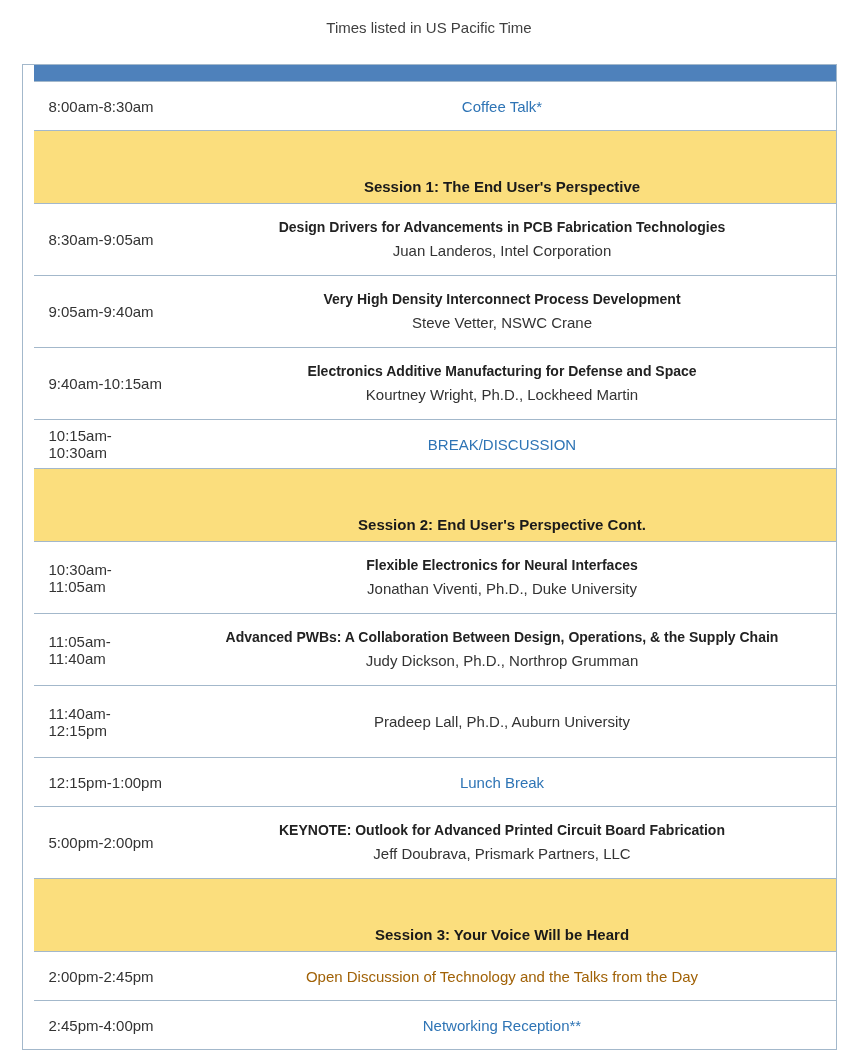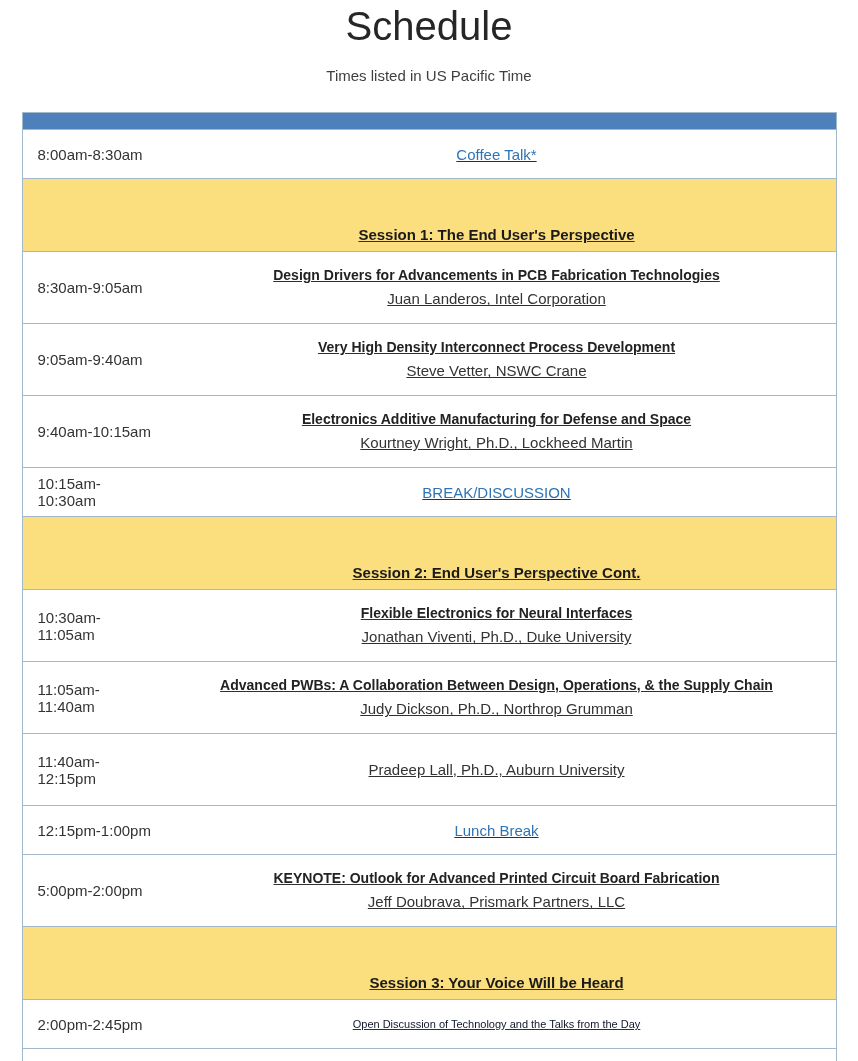--- a/index.html
+++ b/index.html
@@ -31,20 +31,21 @@
     margin:16px 0 15px 0;
     font-size:15px;
     line-height:20px;
     color:#3f3f3f;
   }
   .schedule-table{
     width:815px;
     margin:26px auto 0 auto;
     border:1px solid var(--border);
     background:#ffffff;
+    padding-left:11px;
   }
   .table-header-bar{
     height:16px;
     background:var(--header-bar);
   }
   .row{
     display:flex;
     border-top:1px solid var(--border);
     background:#ffffff;
   }
@@ -60,21 +61,20 @@
     color:#333333;
   }
   .cell-event{
     flex:1;
     display:flex;
     flex-direction:column;
     justify-content:center;
     align-items:center;
     text-align:center;
     padding:8px 10px;
-    text-decoration:underline;
   }
   .talk-title{
     font-weight:700;
     font-size:14px;
     line-height:1.6;
     color:#222222;
   }
   .talk-speaker{
     font-size:15px;
     line-height:1.5;
@@ -87,29 +87,28 @@
     color:#1a1a1a;
     margin-top:39px;
   }
   .event-link{
     font-size:15px;
     color:var(--link);
     text-decoration:none;
     cursor:pointer;
   }
   .event-label{
-    font-size:11px;
-    color:#0f172a;
+    font-size:15px;
+    color:#a16207;
   }
 </style>
 </head>
 <body>
 
 <header class="page-header">
-  <h1 class="page-title">Schedule</h1>
   <p class="page-subtitle">Times listed in US Pacific Time</p>
 </header>
 
 <div class="schedule-table">
   <div class="table-header-bar"></div>
 
   <div class="row single">
     <div class="cell-time">8:00am-8:30am</div>
     <div class="cell-event">
       <a class="event-link">Coffee Talk*</a>

